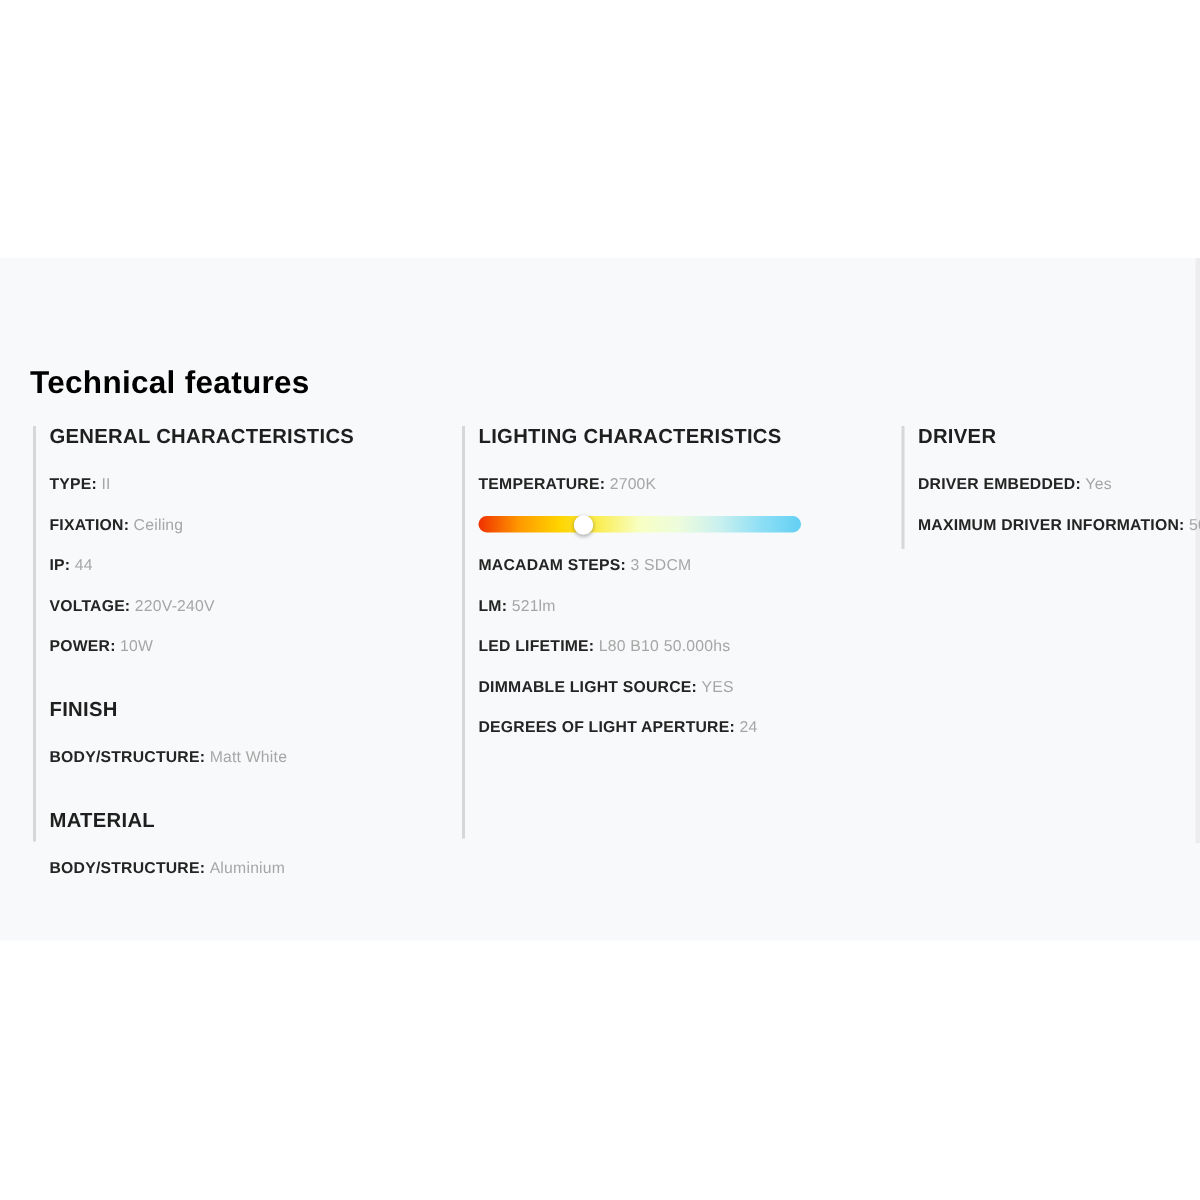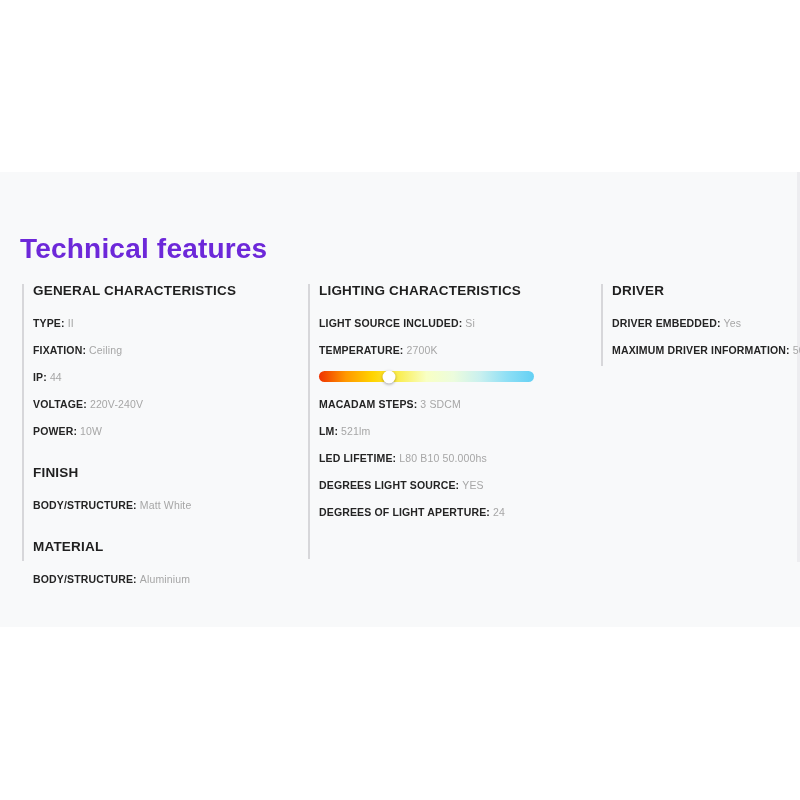--- a/index.html
+++ b/index.html
@@ -11,22 +11,22 @@
   }
   .tech-section{
     position:absolute;left:0;top:172px;width:800px;height:455px;
     background:#f8f9fa;
   }
   .scroll-strip{
     position:absolute;right:0;top:0;width:3px;height:390px;
     background:#ededf0;
   }
   .page-title{
-    position:absolute;left:20px;top:38px;
-    font-size:28px;font-weight:700;color:#6d28d9;letter-spacing:0.2px;
+    position:absolute;left:20px;top:55px;
+    font-size:21px;font-weight:700;color:#000000;letter-spacing:0.2px;
   }
   .cols{
     position:absolute;left:22px;top:111px;right:0;
     display:grid;grid-template-columns:286px 293px 1fr;
   }
   .col{position:relative;padding-left:11px;box-sizing:border-box;}
   .vline{position:absolute;left:0;top:1px;width:2px;background:#d7d7da;}
   .vline-1{height:277px;}
   .vline-2{height:275px;}
   .vline-3{height:82px;}
@@ -100,40 +100,37 @@
         </div>
       </div>
     </div>
 
     <div class="col">
       <div class="vline vline-2"></div>
 
       <div class="section">
         <h3 class="sec-h">LIGHTING CHARACTERISTICS</h3>
         <div class="row">
-          <span class="lbl">LIGHT SOURCE INCLUDED:</span><span class="val">Si</span>
-        </div>
-        <div class="row">
           <span class="lbl">TEMPERATURE:</span><span class="val">2700K</span>
         </div>
         <div class="slider-row">
           <div class="slider-track" id="slider-track" style="background: linear-gradient(90deg, rgb(239, 49, 0) 0%, rgb(255, 152, 0) 12.5%, rgb(255, 212, 0) 25%, rgb(250, 238, 85) 37.5%, rgb(248, 255, 196) 50%, rgb(236, 252, 221) 62.5%, rgb(201, 240, 239) 75%, rgb(142, 223, 245) 87.5%, rgb(99, 208, 244) 100%);"></div>
           <div class="slider-knob" id="slider-knob" style="left: 32.5%;"></div>
         </div>
         <div class="row">
           <span class="lbl">MACADAM STEPS:</span><span class="val">3 SDCM</span>
         </div>
         <div class="row">
           <span class="lbl">LM:</span><span class="val">521lm</span>
         </div>
         <div class="row">
           <span class="lbl">LED LIFETIME:</span><span class="val">L80 B10 50.000hs</span>
         </div>
         <div class="row">
-          <span class="lbl">DEGREES LIGHT SOURCE:</span><span class="val">YES</span>
+          <span class="lbl">DIMMABLE LIGHT SOURCE:</span><span class="val">YES</span>
         </div>
         <div class="row">
           <span class="lbl">DEGREES OF LIGHT APERTURE:</span><span class="val">24</span>
         </div>
       </div>
     </div>
 
     <div class="col">
       <div class="vline vline-3"></div>
 

